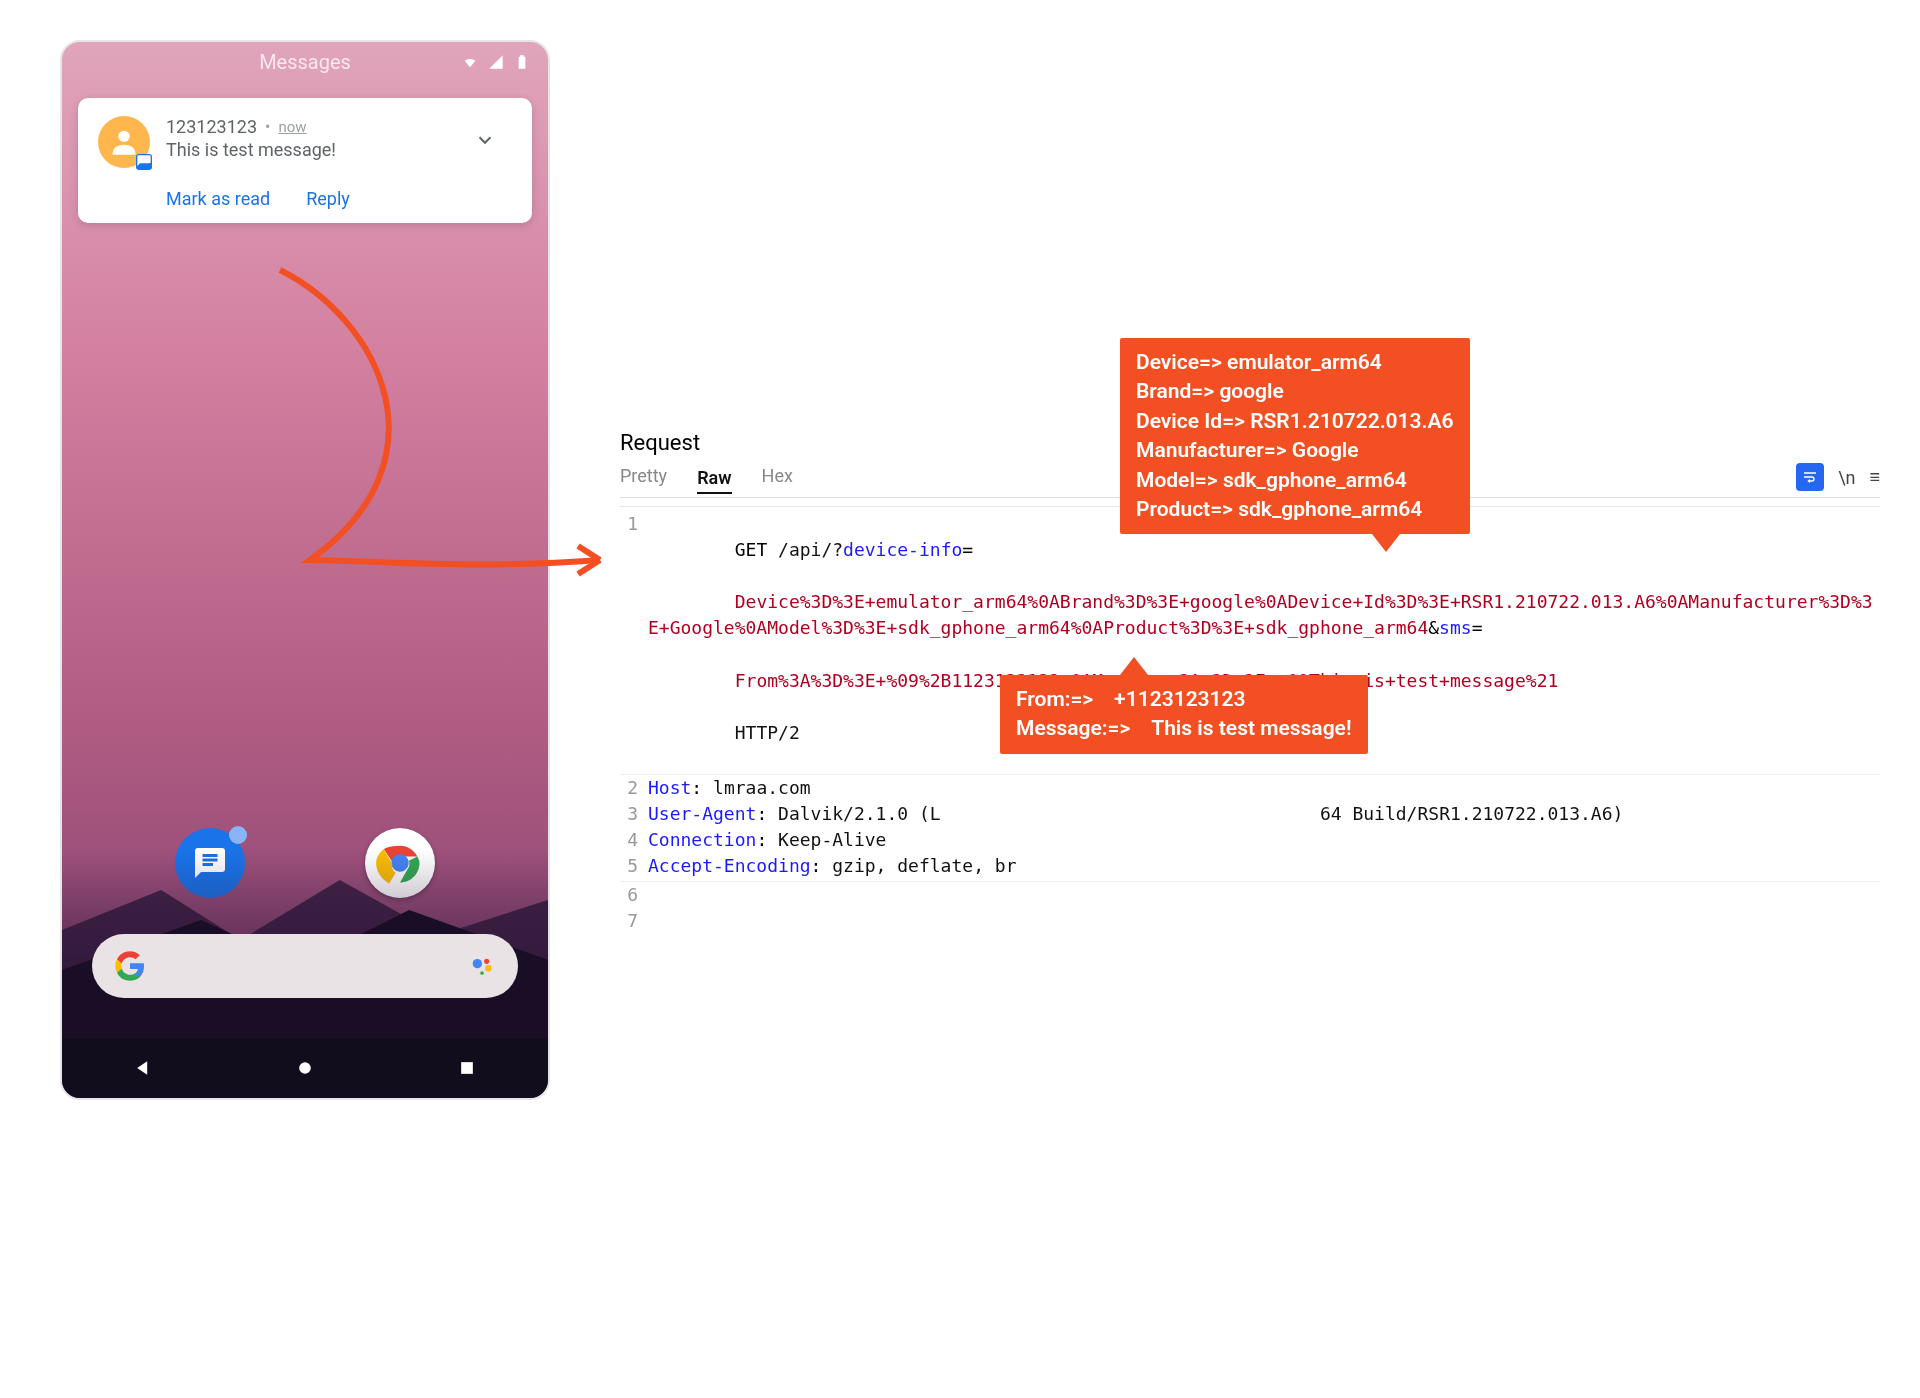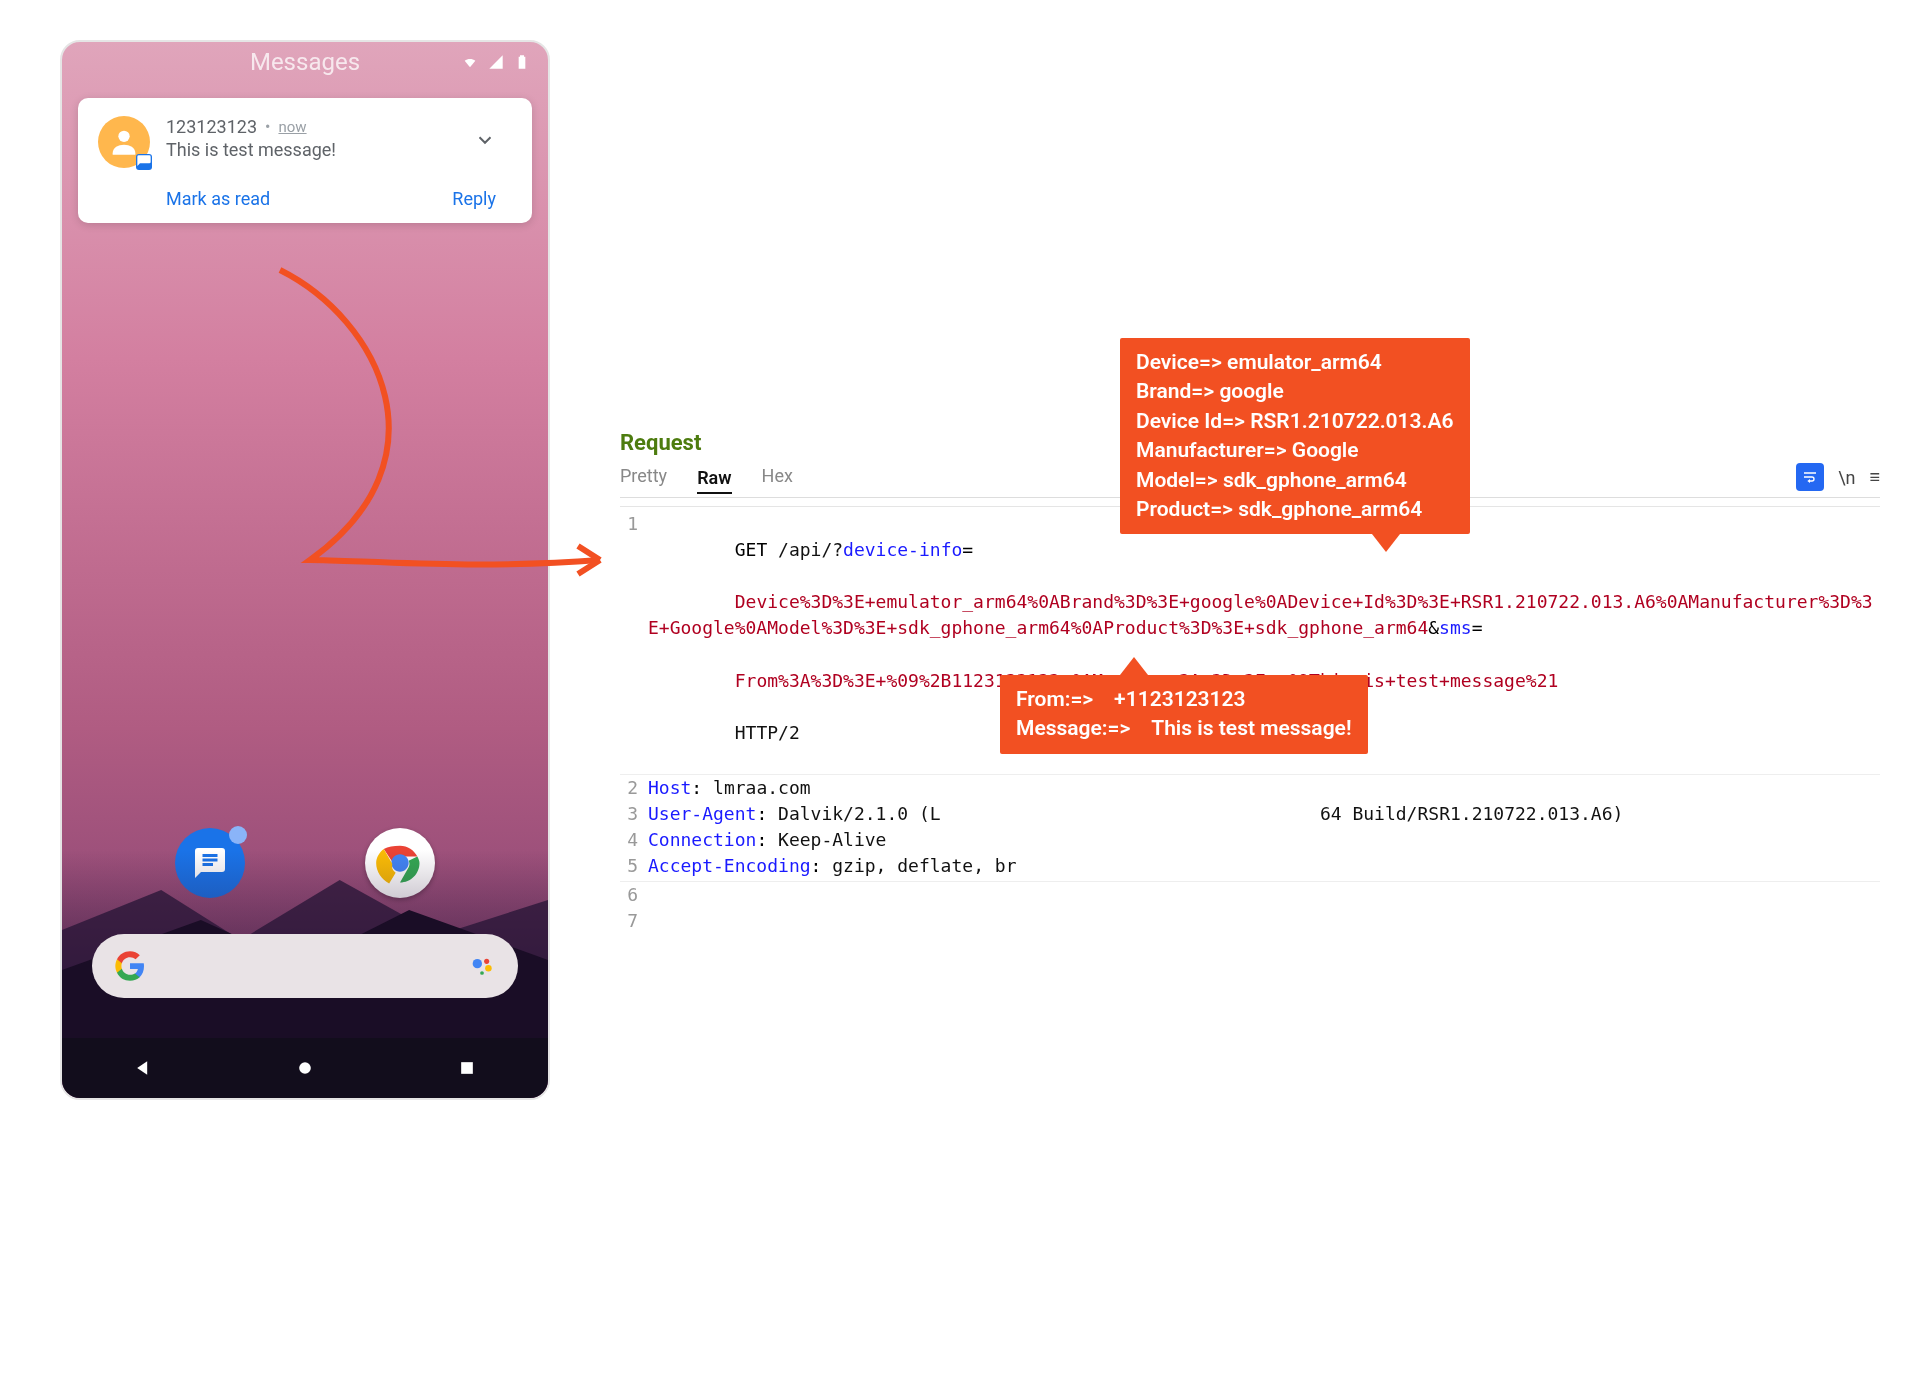--- a/index.html
+++ b/index.html
@@ -31,21 +31,21 @@
     justify-content: flex-end;
     padding: 0 16px;
     gap: 6px;
     position: relative;
   }
   .statusbar .app-title {
     position: absolute;
     left: 0; right: 0;
     text-align: center;
     color: rgba(255,255,255,0.75);
-    font-size: 24px;
+    font-size: 20px;
     pointer-events: none;
   }
   .status-icons {
     display: flex;
     gap: 6px;
     align-items: center;
     color: #fff;
   }
   .wifi, .signal, .battery {
     width: 20px;
@@ -104,21 +104,20 @@
   .chev {
     color: #5f6368;
     align-self: center;
     padding-left: 8px;
   }
   .notif-actions {
     display: flex;
     gap: 36px;
     margin-top: 20px;
     padding-left: 68px;
-    justify-content: space-between;
   }
   .notif-actions span {
     color: #1a73e8;
     font-size: 18px;
     cursor: pointer;
   }
 
   
   .arrow {
     position: absolute;
@@ -208,23 +207,23 @@
   .nav-bar svg { width: 20px; height: 20px; }
 
   
   .request-panel {
     position: absolute;
     left: 620px;
     right: 40px;
     top: 430px;
   }
   .request-heading {
-    font-weight: 700;
+    font-weight: 400;
     font-size: 22px;
-    color: #4d7c0f;
+    color: #000000;
     margin-bottom: 8px;
   }
   .tabs {
     display: flex;
     align-items: center;
     gap: 30px;
     border-bottom: 1px solid #ddd;
     padding-bottom: 6px;
     color: #888;
     font-size: 18px;

